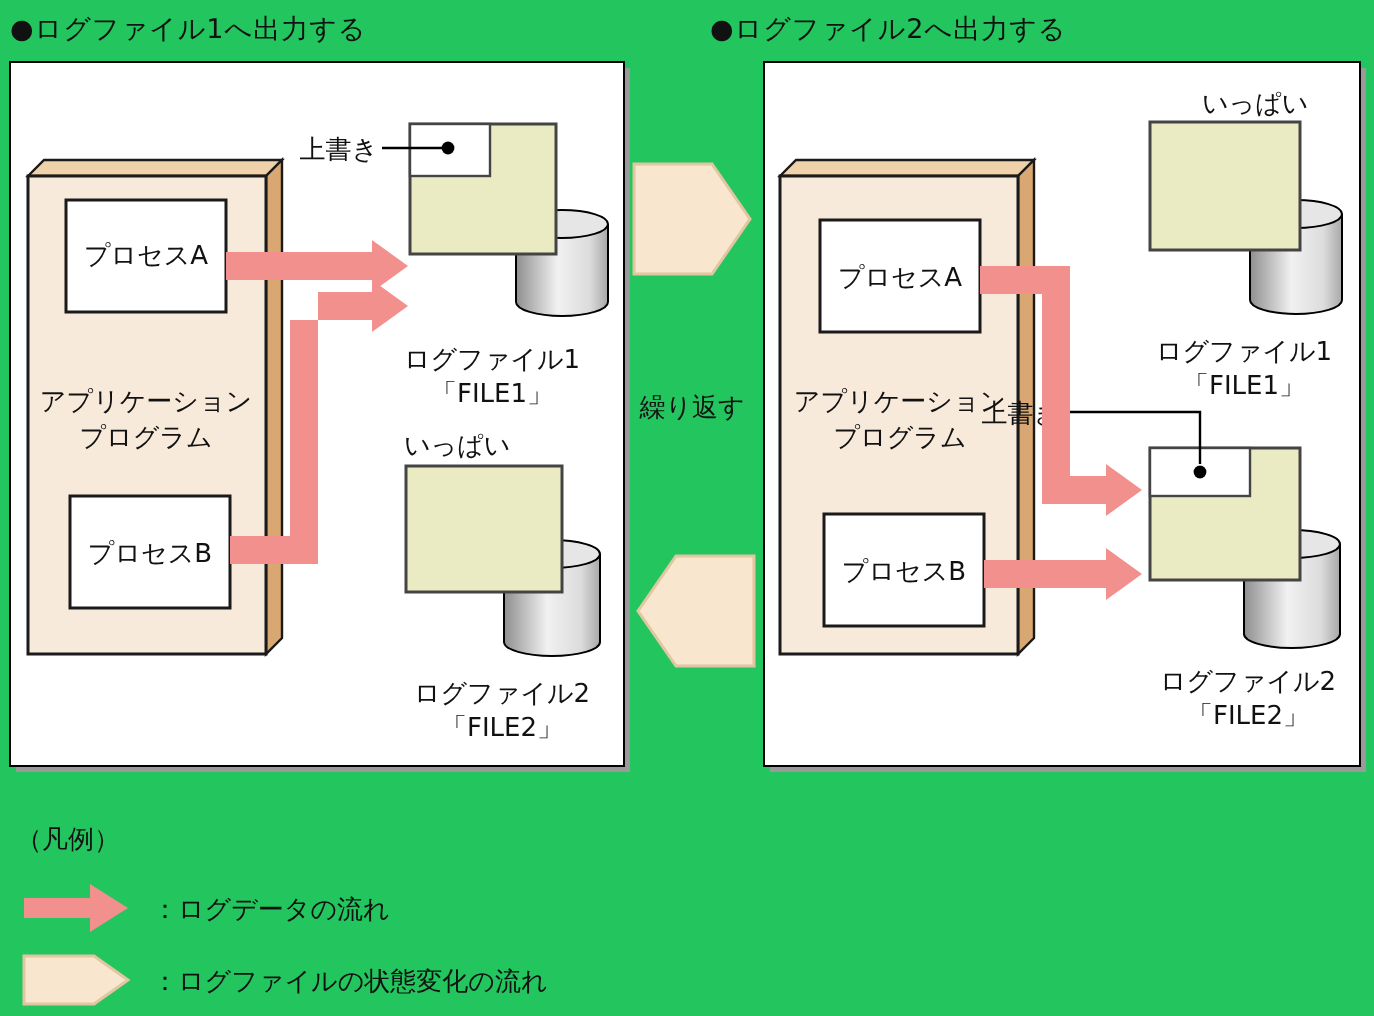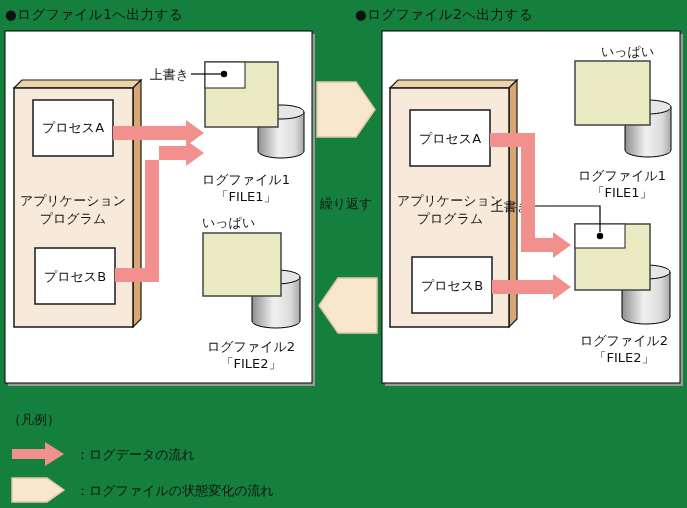--- a/index.html
+++ b/index.html
@@ -1,16 +1,16 @@
 <!DOCTYPE html>
 <html><head>
 <meta charset="utf-8">
 <style>
   html,body{margin:0;padding:0;background:#fff;}
-  .stage{position:relative;width:687px;height:508px;background:#15803d;overflow:hidden;
+  .stage{position:relative;width:687px;height:508px;background:#22c55e;overflow:hidden;
          font-family:"DejaVu Sans","Liberation Sans",sans-serif;}
   svg text{font-family:"DejaVu Sans","Liberation Sans",sans-serif;fill:#111;font-size:13px;}
   svg text.title{font-size:13.5px;letter-spacing:0.5px;}
   .panel{fill:#ffffff;stroke:#000;stroke-width:1;}
   .panel-shadow{fill:#9a9a9a;}
   .app-front{fill:#F8EADB;stroke:#1a1a1a;stroke-width:1.5;}
   .app-side{fill:#D8A772;stroke:#1a1a1a;stroke-width:1.2;}
   .app-top{fill:#EFD2AA;stroke:#1a1a1a;stroke-width:1.2;}
   .proc-box{fill:#ffffff;stroke:#1a1a1a;stroke-width:1.5;}
   .file-square{fill:#EBEBC3;stroke:#444;stroke-width:1.5;}

